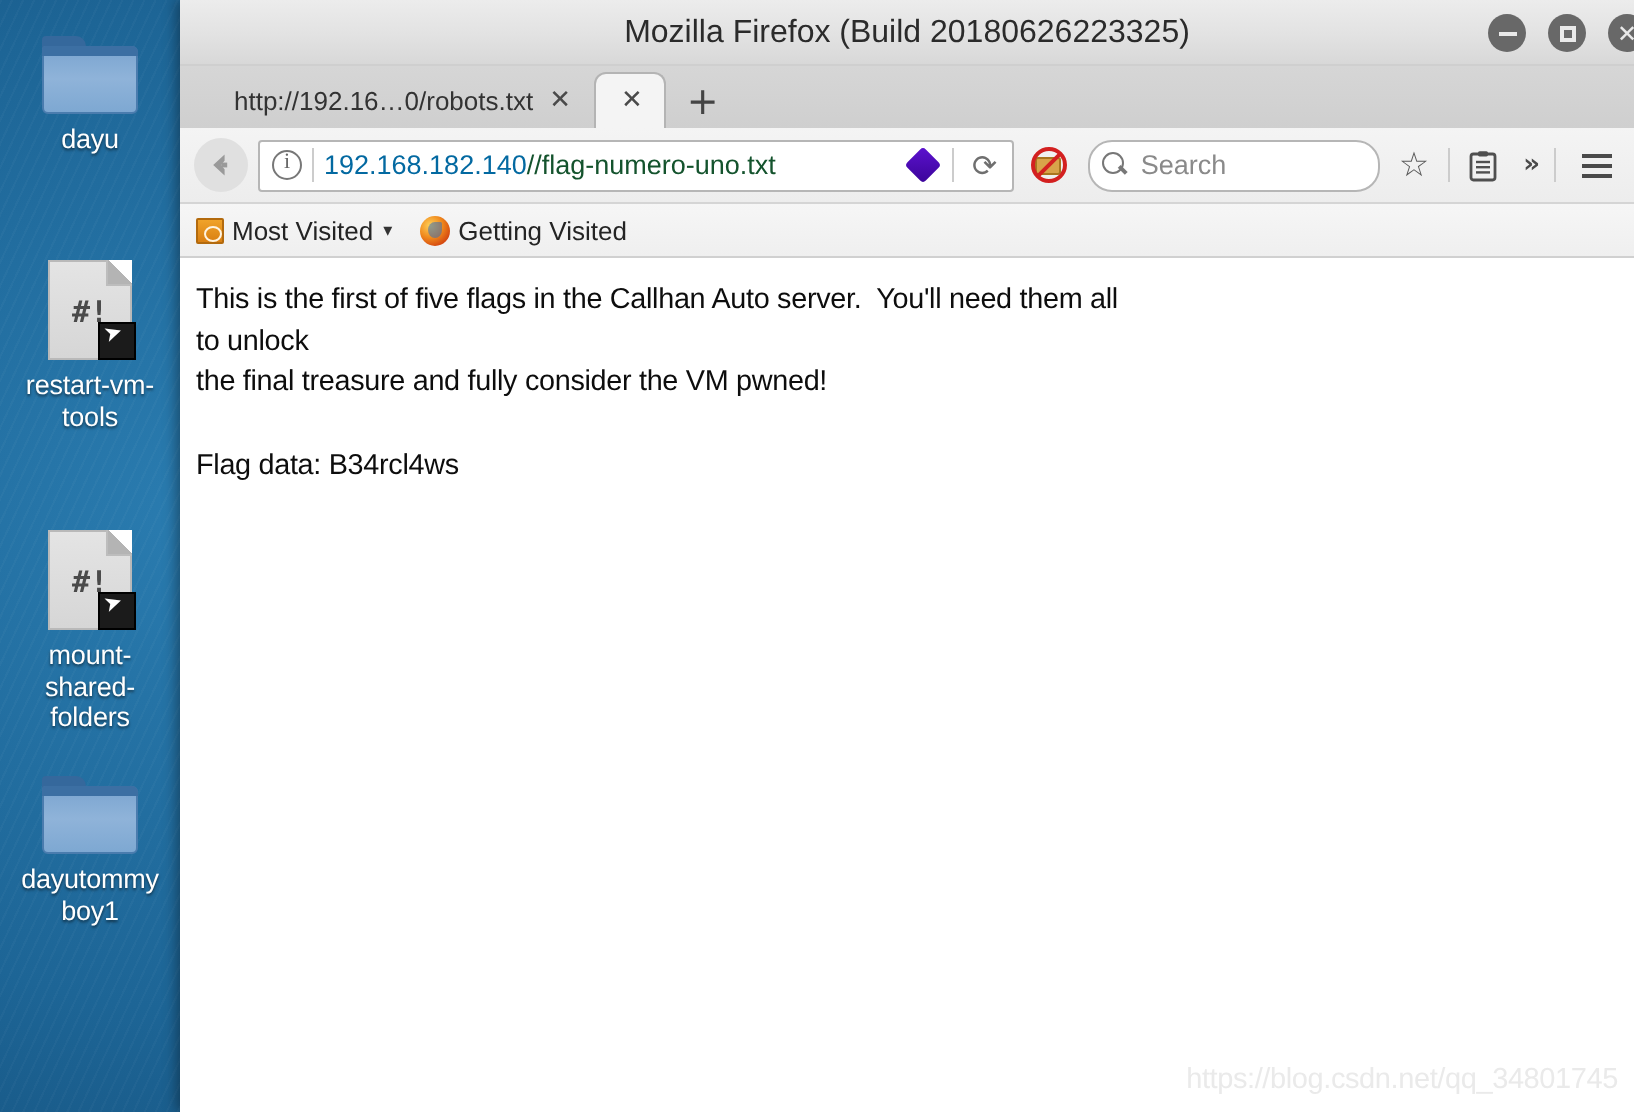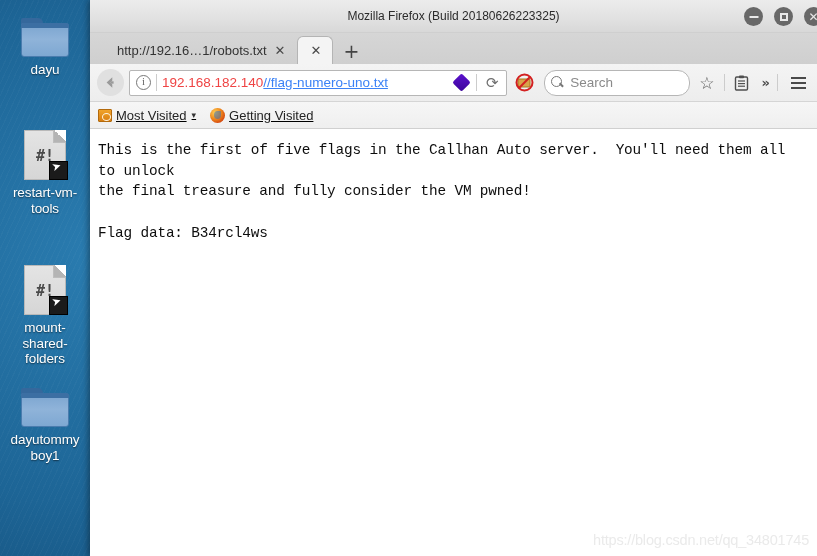--- a/index.html
+++ b/index.html
@@ -117,21 +117,21 @@
   #titlebar {
     position: relative;
     height: 33px; flex: 0 0 33px;
     background: linear-gradient(180deg, #ececec 0%, #e2e2e2 55%, #d8d8d8 100%);
     border-bottom: 1px solid #cfcfcf;
   }
   #window-title {
     position: absolute; left: 0; right: 0; top: 0;
     height: 33px; line-height: 33px;
     text-align: center;
-    font-size: 12px; color: #2b2b2b;
+    font-size: 16px; color: #2b2b2b;
   }
   #wincontrols {
     position: absolute; right: -6px; top: 7px;
     display: flex; gap: 11px;
   }
   .wbtn {
     width: 19px; height: 19px;
     border-radius: 50%;
     background: #686868;
     position: relative;
@@ -239,22 +239,22 @@
   .vsep {
     width: 1px; height: 17px; background: #cccccc; flex: 0 0 1px;
   }
   #urltext {
     flex: 1 1 auto;
     font-size: 13.5px;
     white-space: nowrap;
     overflow: hidden;
     min-width: 0;
   }
-  #urltext .host { color: #ef4444; }
-  #urltext .path { color: #3b82f6; text-decoration: underline; }
+  #urltext .host { color: #0369a1; }
+  #urltext .path { color: #14532d; }
   .diamond {
     width: 13px; height: 13px; flex: 0 0 13px;
     background: #4b0bbd;
     background: linear-gradient(135deg,#5c12cf, #3b0499);
     transform: rotate(45deg);
     border-radius: 2px;
     cursor: pointer;
     margin: 0 3px;
   }
   #reload {
@@ -302,21 +302,21 @@
   #chevrons { font-size: 13px; font-weight: bold; letter-spacing: -2px; color: #4a4a4a; }
   #hamburger { display:flex; flex-direction:column; gap:3px; padding: 0 5px 0 8px; cursor:pointer; }
   #hamburger span { display:block; width:15px; height:2px; background:#4a4a4a; }
 
   
   #bookmarksbar {
     height: 27px; flex: 0 0 27px;
     background: linear-gradient(180deg,#f6f6f6 0%, #efefef 100%);
     border-bottom: 1px solid #d0d0d0;
     display: flex; align-items: center;
-    padding-left: 8px; gap: 14px; text-decoration: underline;
+    padding-left: 8px; gap: 14px;
   }
   .bm {
     display: flex; align-items: center; gap: 4px;
     font-size: 13px; color: #242424;
     cursor: pointer; white-space: nowrap;
   }
   .bm .mv-ico {
     width: 14px; height: 13px;
     background: linear-gradient(180deg,#f0a32a,#d97f12);
     border: 1px solid #b36a0d;
@@ -344,21 +344,21 @@
 
   
   #content {
     flex: 1 1 auto;
     background: #ffffff;
     padding: 11px 0 0 8px;
     position: relative;
     overflow: hidden;
   }
   #pagetext {
-    font-family: Liberation Mono, monospace;
+    font-family: Liberation Sans, sans-serif;
     font-size: 14.4px;
     line-height: 20.7px;
     color: #0d0d0d;
     white-space: pre;
     letter-spacing: -0.15px;
   }
 
   
   #watermark {
     position: absolute;
@@ -431,21 +431,21 @@
           <i></i>
         </div>
       <div class="wbtn close">
           <i>✕</i>
         </div>
     </div>
   </div>
 
   <div id="tabstrip">
     <div class="tab inactive">
-      <span>http://192.16…1/robots.txt</span>
+      <span>http://192.16…0/robots.txt</span>
       <span class="xclose">✕</span>
     </div>
     <div class="tab active">
       <span class="xclose">✕</span>
     </div>
     <div id="newtab">+</div>
   </div>
 
   <div id="navbar">
 

